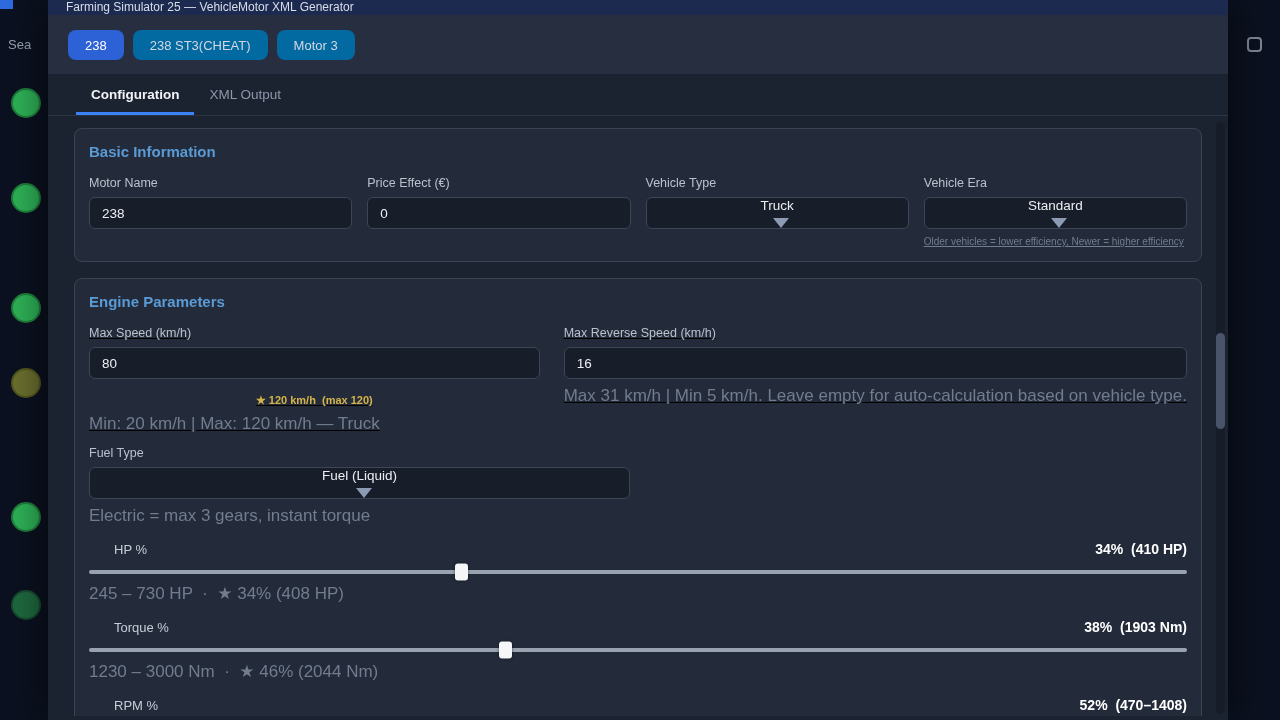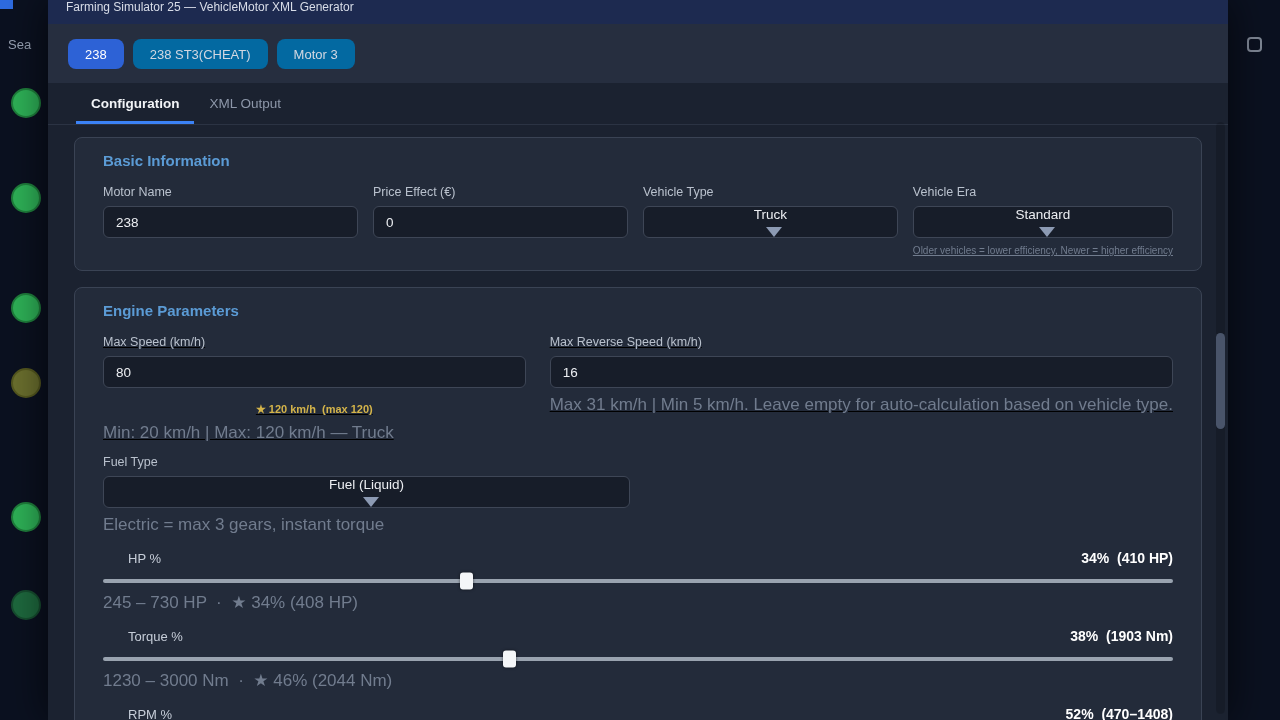--- a/index.html
+++ b/index.html
@@ -16,38 +16,38 @@
                background:#2eb157; border:2px solid #1f7f3c; }
   .bg-avatar.olive { background:#6b6f2e; border-color:#55581f; }
   .bg-avatar.dim { opacity:.55; }
   .bg-small-icon { position:absolute; right:18px; top:37px; width:15px; height:15px;
                    border:2px solid #7f8795; border-radius:4px; background:transparent; }
 
   
   .modal { position:absolute; left:48px; top:0; width:1180px; height:720px;
            background:#1b2230; box-shadow:0 0 40px rgba(0,0,0,.65); }
 
-  .titlebar { height:24px; background:#1d2a50; color:#d8dde8; font-size:12px;
+  .titlebar { height:15px; background:#1d2a50; color:#d8dde8; font-size:12px;
               line-height:14px; padding-left:18px; overflow:hidden; }
 
   .pills-row { background:#262e3f; padding:15px 20px 14px; display:flex; gap:9px; }
   .pill { height:30px; padding:0 17px; border-radius:8px; background:#0369a1; color:#d3d8e2;
           font-size:13px; border:none; display:flex; align-items:center; cursor:pointer;
           font-family:inherit; }
   .pill.active { background:#2d62d6; color:#ffffff; }
 
   .tabs-row { background:#1b2230; border-bottom:1px solid #2b3343; display:flex; padding-left:28px; }
   .tab { padding:13px 15px 10px; font-size:13.5px; color:#8d97a9; cursor:pointer;
          border-bottom:3px solid transparent; }
   .tab.active { color:#f2f4f7; font-weight:700; border-bottom-color:#3b82f6; }
 
   .content { padding:12px 26px 0; height:600px; overflow:hidden; }
 
   .card { background:#232b3a; border:1px solid #3a4354; border-radius:8px;
-          padding:14px 28px 14px; margin-bottom:16px; }
+          padding:14px 14px 14px; margin-bottom:16px; }
   .card-title { color:#5b9bd5; font-weight:700; font-size:15px; margin-bottom:16px; }
 
   .grid4 { display:grid; grid-template-columns:repeat(4,1fr); gap:15px; }
   .grid2 { display:grid; grid-template-columns:1fr 1fr; gap:24px;text-decoration:underline; }
 
   .field label { display:block; font-size:12.5px; color:#b9c1cd; margin-bottom:7px; }
   .input, .select {
     width:100%; height:32px; background:#171d29; border:1px solid #3e4656; border-radius:6px;
     color:#eceef2; font-size:13.5px; padding:0 12px; font-family:inherit;
   }

